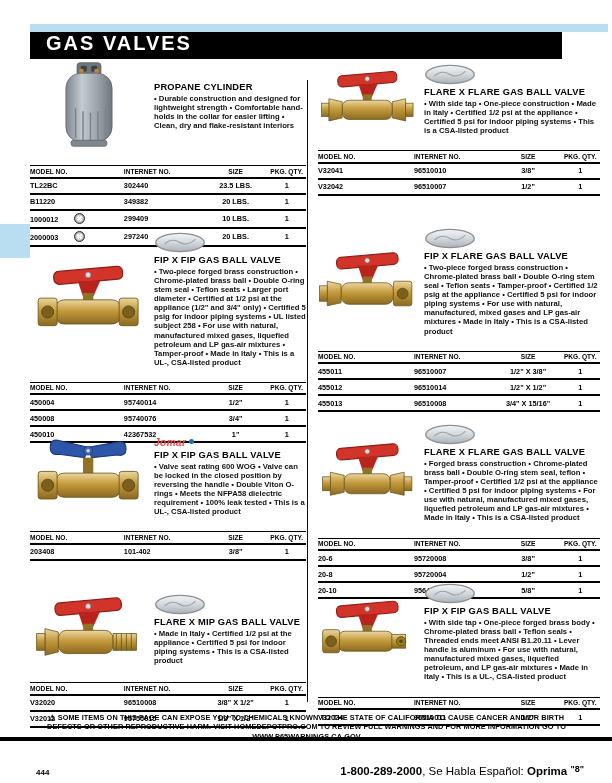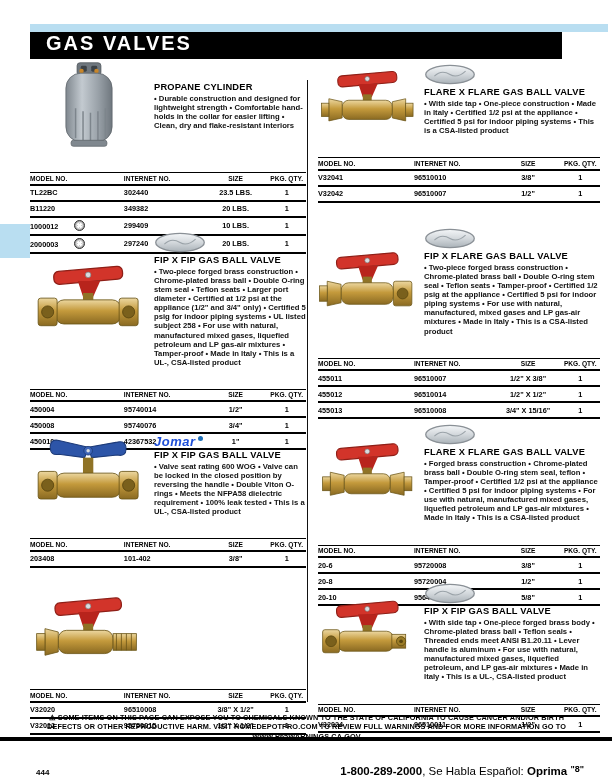--- a/index.html
+++ b/index.html
@@ -13,26 +13,26 @@
   .side-tab{position:absolute;left:0;top:224px;width:30px;height:34px;background:#b9def1;}
   .col-divider{position:absolute;left:307px;top:80px;width:1px;height:622px;background:#111;}
   
   .sec{position:absolute;}
   .sec-body{display:flex;gap:6px;align-items:center;}
   .img-wrap{flex-shrink:0;display:flex;align-items:center;justify-content:center;}
   .img-left{width:118px;}
   .img-right{width:100px;}
   .text-col{flex:1;min-width:0;}
   .brand-logo{margin-bottom:2px;}
-  .jomar-logo{font-size:13px;font-weight:bold;font-style:italic;color:#1d4ed8;letter-spacing:.5px;position:relative;display:inline-block;margin-bottom:1px;}
+  .jomar-logo{font-size:10px;font-weight:bold;font-style:italic;color:#ef4444;letter-spacing:.5px;position:relative;display:inline-block;margin-bottom:1px;}
   .jomar-logo::after{content:"";position:absolute;right:-7px;top:2px;width:5px;height:5px;border-radius:50%;background:#1d6fb8;}
   .sec-title{margin:0 0 2px;font-size:9.3px;font-weight:bold;letter-spacing:.2px;}
   .sec-desc{margin:0;font-size:7.7px;line-height:1.18;font-weight:bold;color:#111;}
   
-  .spec-table{width:100%;border-collapse:collapse;margin-top:22px;table-layout:fixed;}
+  .spec-table{width:100%;border-collapse:collapse;margin-top:15px;table-layout:fixed;}
   .spec-table th{font-size:6.6px;font-weight:bold;text-align:left;border-top:1.5px solid #000;
                  border-bottom:2px solid #000;padding:1.5px 0 2px;}
   .spec-table td{font-size:7.3px;font-weight:bold;border-bottom:2px solid #000;padding:2.5px 0;}
   .spec-table .col-model{width:34%;}
   .spec-table .col-internet{width:29%;}
   .spec-table .col-size{width:23%;text-align:center;}
   .spec-table .col-qty{width:14%;text-align:center;}
   .restriction-icon{display:inline-block;width:9px;height:9px;border:1px solid #333;border-radius:50%;
                     margin-left:16px;vertical-align:-2px;background:radial-gradient(circle at 50% 50%,#fff 30%,#bbb 32%,#fff 34%,#999 70%,#fff 72%);}
   
@@ -420,20 +420,30 @@
           <rect x="28" y="46" width="66" height="28" rx="10" fill="url(#brassGrad)" stroke="#6b5618" stroke-width="1"></rect>
           <polygon points="28,48 12,44 12,76 28,72" fill="url(#brassGrad)" stroke="#6b5618" stroke-width="1"></polygon>
           <rect x="2" y="50" width="10" height="20" fill="url(#brassGrad)" stroke="#6b5618" stroke-width="1"></rect>
           <rect x="94" y="50" width="28" height="20" fill="url(#brassGrad)" stroke="#6b5618" stroke-width="1"></rect>
           <line x1="98" y1="50" x2="98" y2="70" stroke="#6b5618" stroke-width="1"></line>
           <line x1="104" y1="50" x2="104" y2="70" stroke="#6b5618" stroke-width="1"></line>
           <line x1="110" y1="50" x2="110" y2="70" stroke="#6b5618" stroke-width="1"></line>
           <line x1="116" y1="50" x2="116" y2="70" stroke="#6b5618" stroke-width="1"></line>
         </svg>
       </div>
+      <div class="text-col">
+        <div class="brand-logo">
+          <svg viewBox="0 0 60 24" width="52" height="21">
+            <ellipse cx="30" cy="12" rx="28" ry="10.5" fill="url(#silverGrad)" stroke="#8a9096" stroke-width="1.5"></ellipse>
+            <path d="M12,14 q8,-8 18,-2 q8,5 18,-4" stroke="#9aa2a8" stroke-width="1.2" fill="none"></path>
+          </svg>
+        </div>
+        <h3 class="sec-title">FLARE X MIP GAS BALL VALVE</h3>
+        <p class="sec-desc">• Made in Italy • Certified 1/2 psi at the appliance • Certified 5 psi for indoor piping systems • This is a CSA-listed product</p>
+      </div>
     </div>
     <table class="spec-table">
         <thead>
           <tr>
             <th class="col-model">MODEL NO.</th>
             <th class="col-internet">INTERNET NO.</th>
             <th class="col-size">SIZE</th>
             <th class="col-qty">PKG. QTY.</th>
           </tr>
         </thead>

